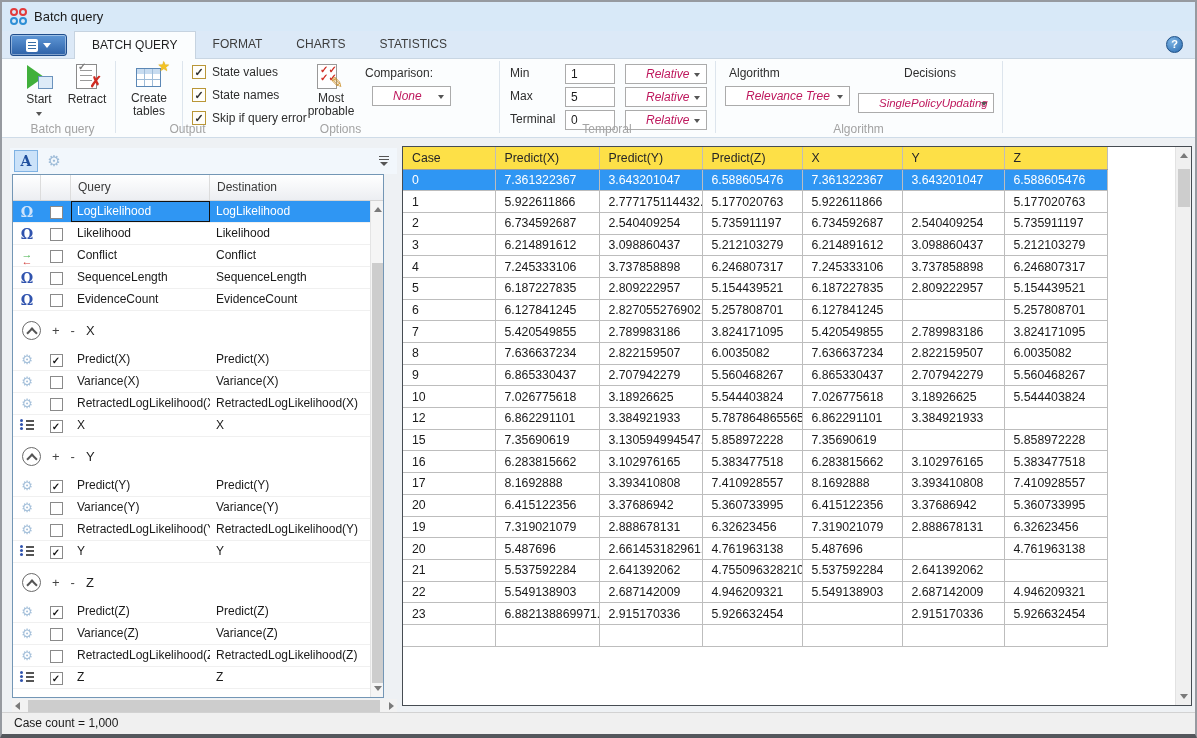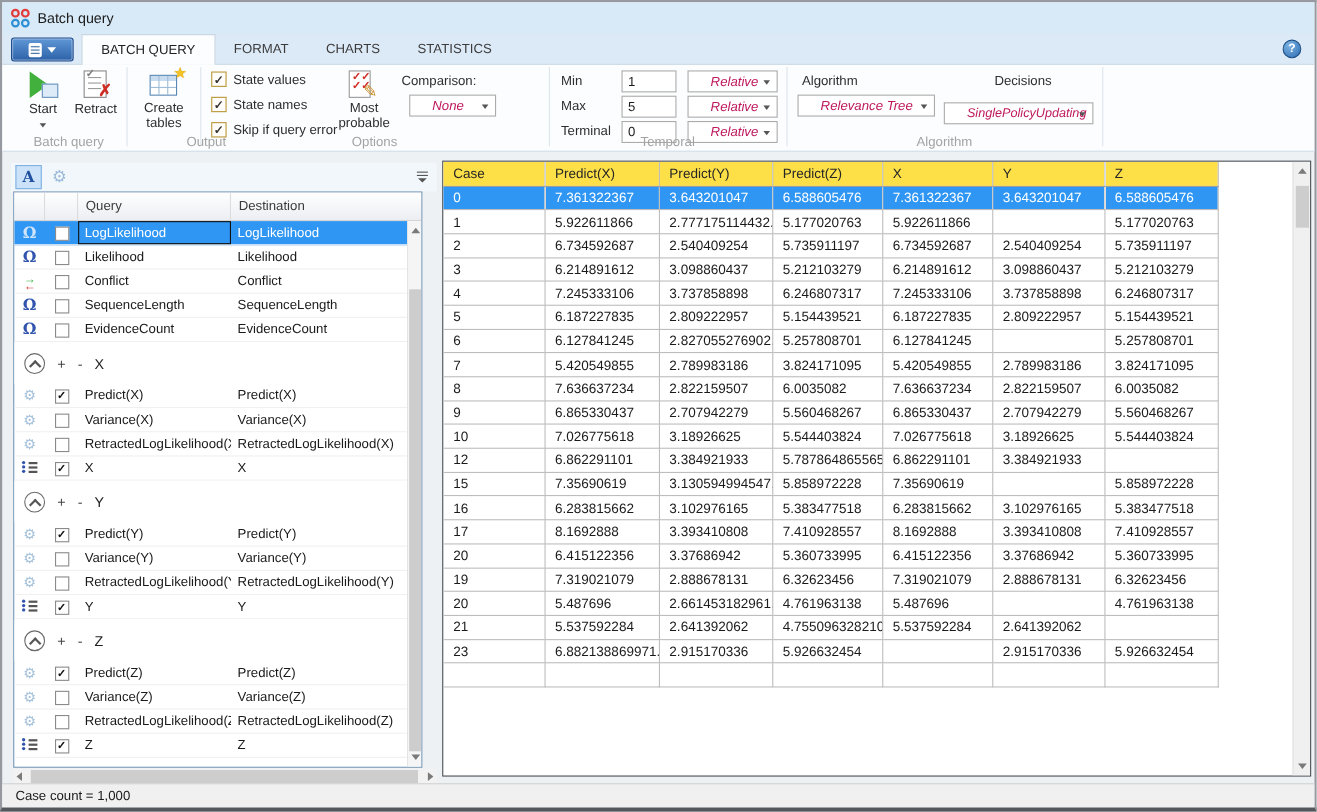--- a/index.html
+++ b/index.html
@@ -597,20 +597,29 @@
           <tr>
             <td>21</td>
             <td>5.537592284</td>
             <td>2.641392062</td>
             <td>4.755096328210...</td>
             <td>5.537592284</td>
             <td>2.641392062</td>
             <td></td>
           </tr>
           <tr>
+            <td>22</td>
+            <td>5.549138903</td>
+            <td>2.687142009</td>
+            <td>4.946209321</td>
+            <td>5.549138903</td>
+            <td>2.687142009</td>
+            <td>4.946209321</td>
+          </tr>
+          <tr>
             <td>23</td>
             <td>6.882138869971...</td>
             <td>2.915170336</td>
             <td>5.926632454</td>
             <td></td>
             <td>2.915170336</td>
             <td>5.926632454</td>
           </tr>
           <tr>
             <td></td>

